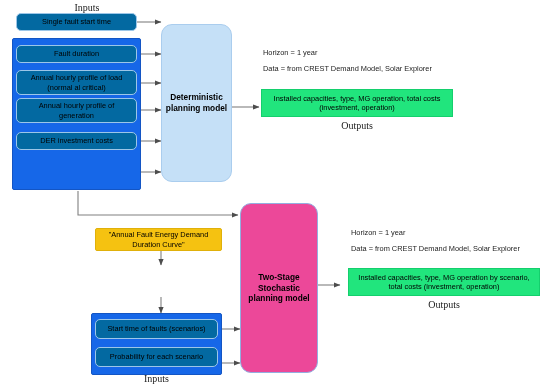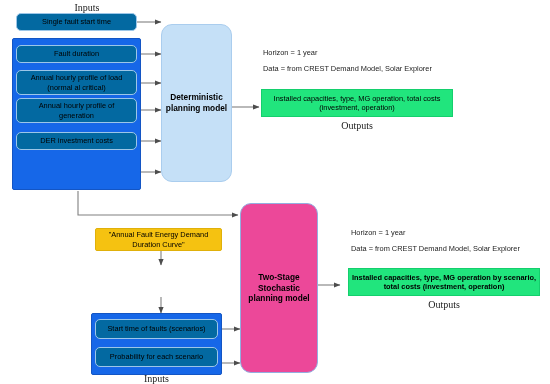--- a/index.html
+++ b/index.html
@@ -145,17 +145,17 @@
 
   <div class="caption" style="left:91px;top:373px;width:131px;">Inputs</div>
 
   <div class="node model stoch" style="left:240px;top:203px;width:78px;height:170px;white-space:pre-line;">Two-Stage
 Stochastic
 planning model</div>
 
   <div class="note" style="left:351px;top:228px;">Horizon = 1 year</div>
   <div class="note" style="left:351px;top:244px;">Data = from CREST Demand Model, Solar Explorer</div>
 
-  <div class="node out" style="left:348px;top:268px;width:192px;height:28px;font-weight:bold;">Installed capacities, type, MG operation by scenario, total costs (investment, operation)</div>
+  <div class="node out" style="left:348px;top:268px;width:192px;height:28px;">Installed capacities, type, MG operation by scenario, total costs (investment, operation)</div>
 
   <div class="caption" style="left:348px;top:299px;width:192px;">Outputs</div>
 
 </div>
 
 </body></html>

